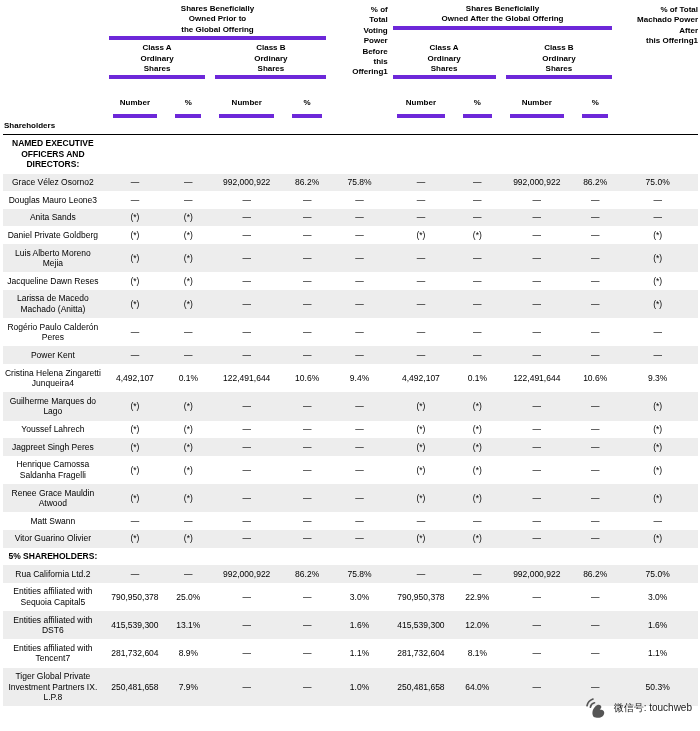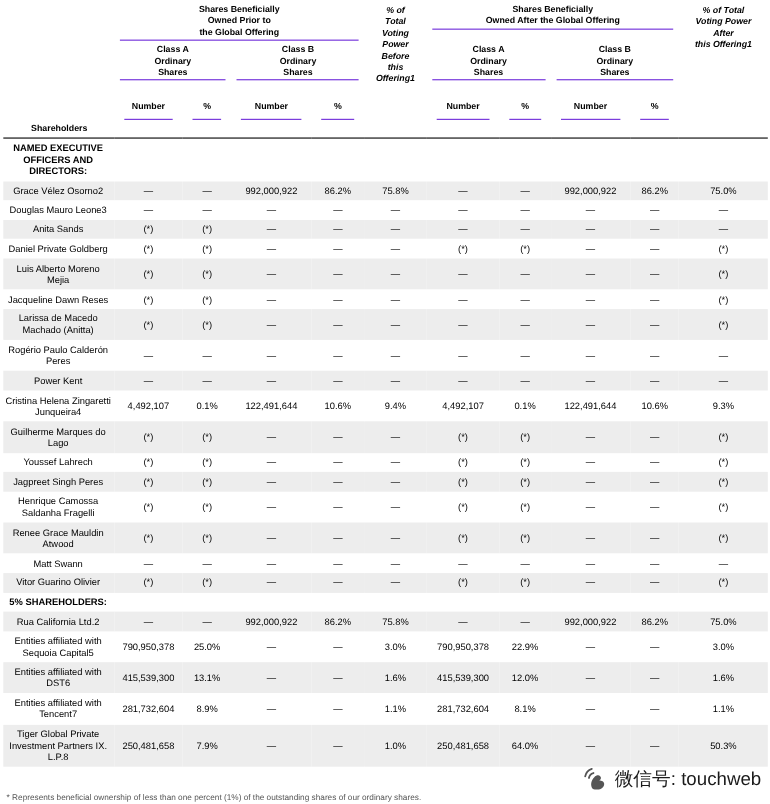--- a/index.html
+++ b/index.html
@@ -23,33 +23,33 @@
   }
   thead th {
     font-weight: bold;
     font-size: 8px;
     line-height: 1.3;
     padding: 0;
     vertical-align: top;
     text-align: center;
   }
   .grp {
-    border-bottom: 1px solid #6d28d9;
+    border-bottom: 4px solid #6d28d9;
     margin: 0 5px;
     padding-bottom: 1px;
     white-space: pre-line;
   }
   th.sh {
     vertical-align: bottom;
-    text-align: center;
+    text-align: left;
     padding-left: 1px;
     padding-bottom: 2px;
   }
   th.vp { vertical-align: top; }
-  .vptxt { white-space: pre-line; text-align: center; padding-top: 1px; font-style: italic; }
+  .vptxt { white-space: pre-line; text-align: right; padding-top: 1px; }
   .subhead th { padding-top: 3px; }
   .colhead th { padding-top: 3px; }
   .colhead .grp { margin: 16px 9px; padding-bottom: 5px; }
   .colhead th, th.sh, th.vp { border-bottom: 1px solid #000; }
 
   tbody td {
     font-size: 8.5px;
     line-height: 1.25;
     padding: 3.5px 2px;
     text-align: center;
@@ -66,21 +66,21 @@
     font-size: 7.5px;
     color: #555;
   }
   .watermark {
     position: absolute;
     right: 8px;
     bottom: 15px;
     display: flex;
     align-items: center;
     gap: 6px;
-    font-size: 17px;
+    font-size: 10px;
     color: #1a1a1a;
   }
   .wm-icon { flex: 0 0 auto; }
 </style>
 </head>
 <body>
 
 <div class="page">
   <table>
     <colgroup>
@@ -112,21 +112,21 @@
 Before
 this
 Offering1</div>
           </th>
         <th colspan="4">
             <div class="grp">Shares Beneficially
 Owned After the Global Offering</div>
           </th>
         <th class="vp" rowspan="3">
             <div class="vptxt">% of Total
-Voting Power
+Machado Power
 After
 this Offering1</div>
           </th>
       </tr>
       <tr class="subhead">
         <th colspan="2">
             <div class="grp">Class A
 Ordinary
 Shares</div>
           </th>
@@ -482,21 +482,20 @@
           <td class="val">1.0%</td>
           <td class="val">250,481,658</td>
           <td class="val">64.0%</td>
           <td class="val">—</td>
           <td class="val">—</td>
           <td class="val">50.3%</td>
         </tr>
       </tbody>
   </table>
 
-  <div class="footnote"><span>* Represents beneficial ownership of less than one percent (1%) of the outstanding shares of our ordinary shares.</span></div>
 
   <div class="watermark">
     <svg class="wm-icon" viewBox="0 0 32 32" width="24" height="24" aria-hidden="true">
       <path d="M4 13 A 12 12 0 0 1 12 4" fill="none" stroke="#555" stroke-width="2.2" stroke-linecap="round"></path>
       <path d="M8.5 15 A 7.5 7.5 0 0 1 14 9" fill="none" stroke="#555" stroke-width="2.2" stroke-linecap="round"></path>
       <path d="M13 28 C 10 24 11 18 15 14 C 17.2 11.8 20.4 11 22.2 12.8 C 24 14.6 23 16.8 21 18 C 24 18 27 19.2 27 22.2 C 27 26.2 23 29 19 29 C 16.4 29 14.6 28.8 13 28 Z" fill="#555"></path>
     </svg>
     <span class="wm-text">微信号: touchweb</span>
   </div>
 </div>

